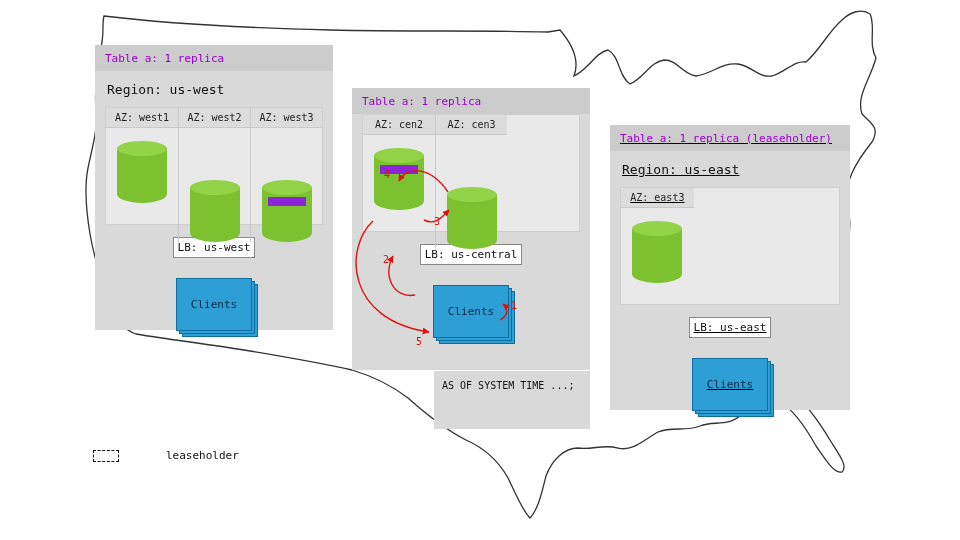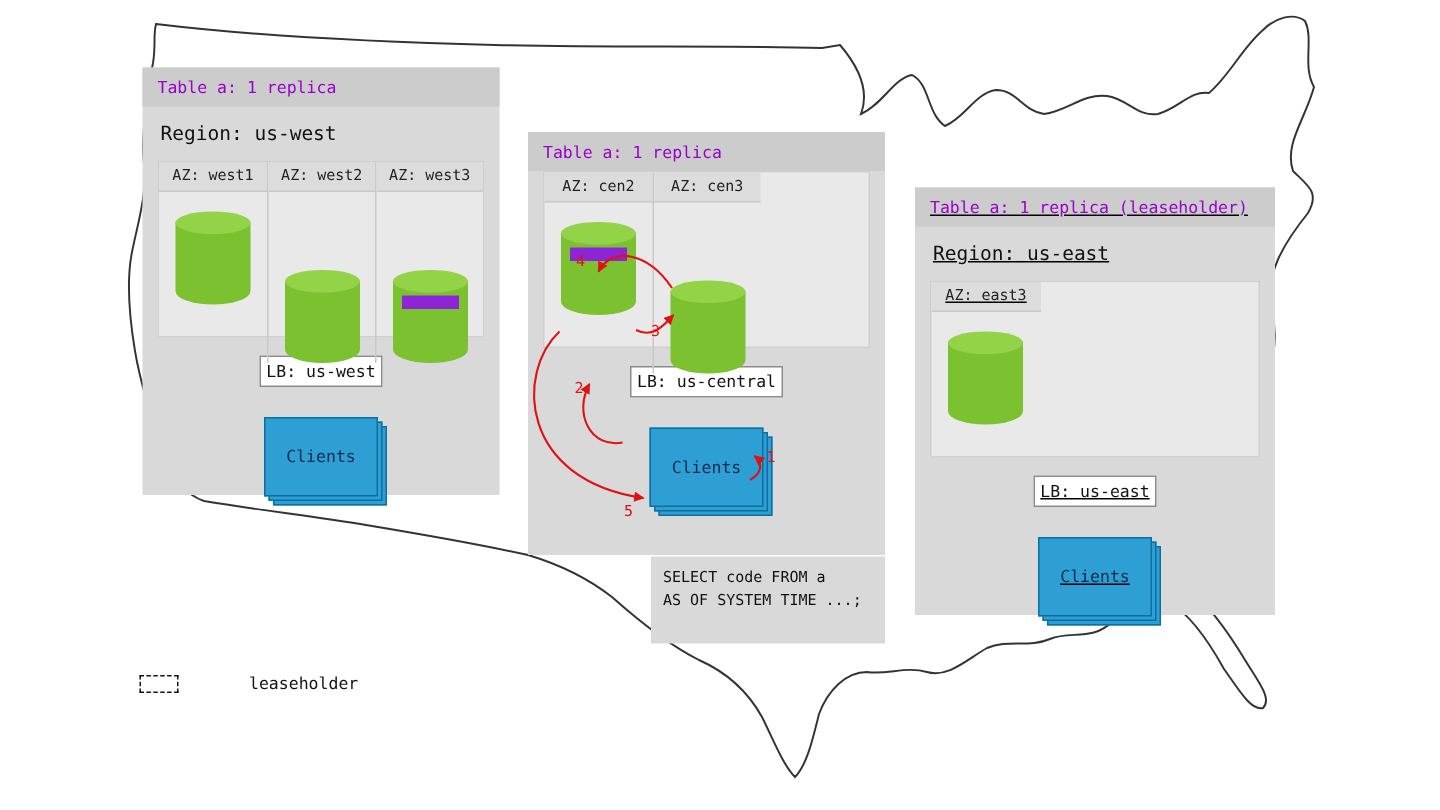--- a/index.html
+++ b/index.html
@@ -198,21 +198,20 @@
   </div>
   <div class="lb">LB: us-east</div>
   <div class="clients-stack">
     <div class="clients-layer l3"></div>
     <div class="clients-layer l2"></div>
     <div class="clients-face">Clients</div>
   </div>
 </div>
 
 <div class="sql-box">
-  <div>SELECT code FROM a</div>
   <div>AS OF SYSTEM TIME ...;</div>
 </div>
 
 <svg id="flow-layer" width="960" height="540" viewBox="0 0 960 540">
   <defs>
     <marker id="arr" markerWidth="7" markerHeight="7" refX="4.5" refY="2.5" orient="auto">
       <path d="M0,0 L5,2.5 L0,5 Z" fill="#e01111"></path>
     </marker>
   </defs>
   <path d="M 500 320 C 509 315, 508 308, 503 304" fill="none" stroke="#e01111" stroke-width="1.4" marker-end="url(#arr)"></path>

